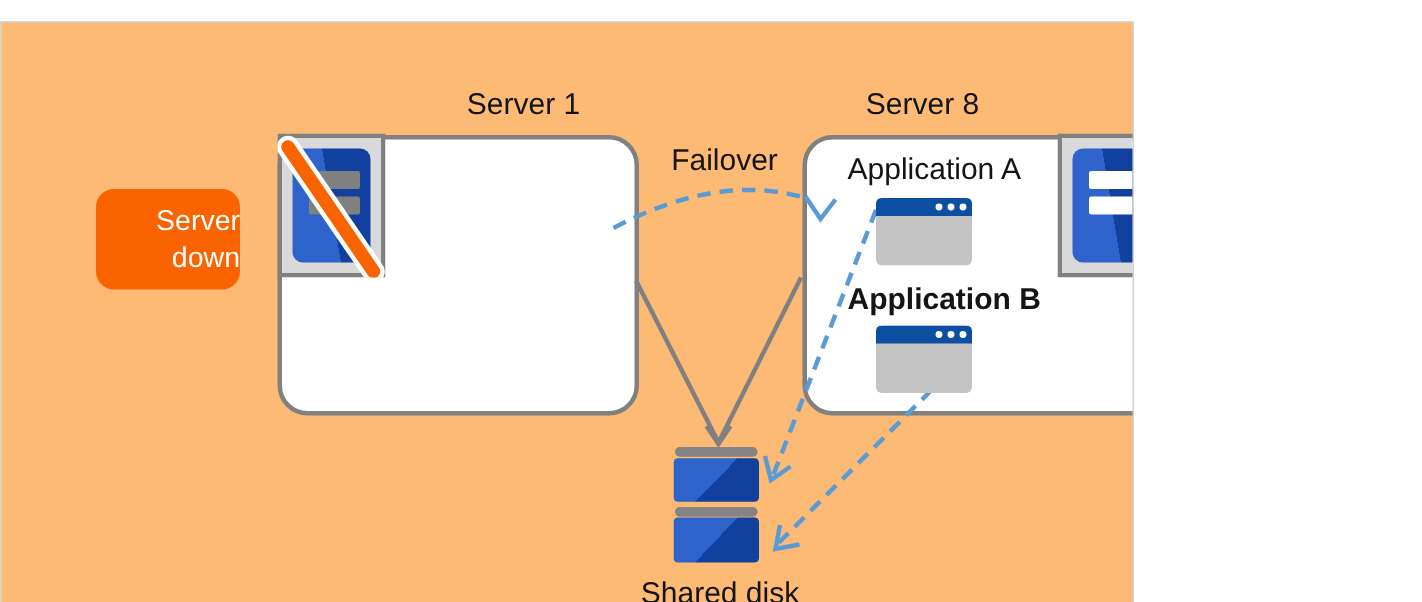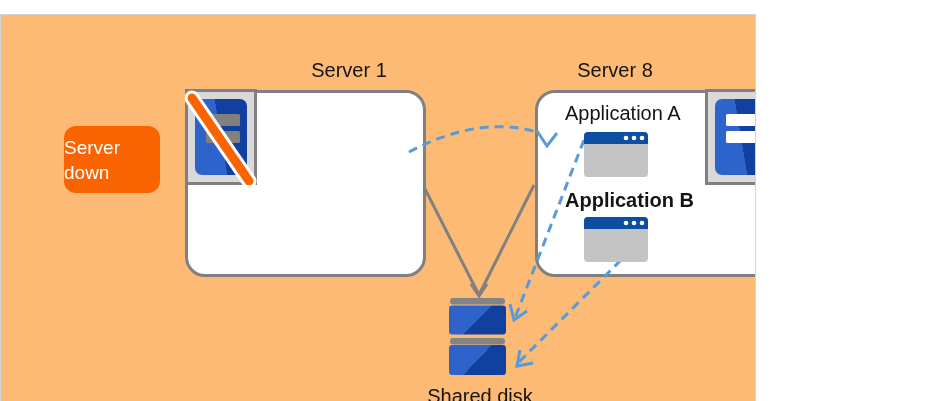--- a/index.html
+++ b/index.html
@@ -32,21 +32,21 @@
   #connector-layer {
     position:absolute; left:0; top:0; z-index:2;
     pointer-events:none;
   }
   .icon-layer { z-index:3; }
   .badge {
     position:absolute;
     left:63px; top:111px; width:96px; height:67px;
     background:#fa6400; border-radius:12px;
     display:flex; align-items:center; justify-content:center;
-    text-align:left;
+    text-align:right;
     color:#ffffff; font-size:19px; line-height:25px;
     z-index:3;
   }
   .gray-line { stroke:#808080; stroke-width:3; fill:none; }
   .blue-dash { stroke:#5b9bd5; stroke-width:3; fill:none; stroke-dasharray:9 6; }
   .blue-head { stroke:#5b9bd5; stroke-width:3; fill:none; stroke-linejoin:miter; }
 </style>
 </head>
 <body>
 
@@ -66,20 +66,21 @@
 
     <path class="blue-dash" d="M583,125 L514,303"></path>
     <path class="blue-head" d="M526,296 L513,305 L509,289"></path>
 
     <path class="blue-dash" d="M620,245 L517,348"></path>
     <path class="blue-head" d="M532,348 L516,351 L519,335"></path>
   </svg>
 
   <div class="label centered" style="left:348px; top:44px;">Server 1</div>
   <div class="label centered" style="left:614px; top:44px;">Server 8</div>
+  <div class="label centered" style="left:482px; top:81px;">Failover</div>
   <div class="label" style="left:564px; top:87px; z-index:3;">Application A</div>
   <div class="label" style="left:564px; top:174px; z-index:3;font-weight:bold;">Application B</div>
   <div class="label centered" style="left:479px; top:370px;">Shared disk</div>
 
   <div class="badge">
     <span>Server down</span>
   </div>
 
   <svg class="abs icon-layer" style="left:184px; top:74px;" width="72" height="96" viewBox="0 0 72 96">
     <defs>

